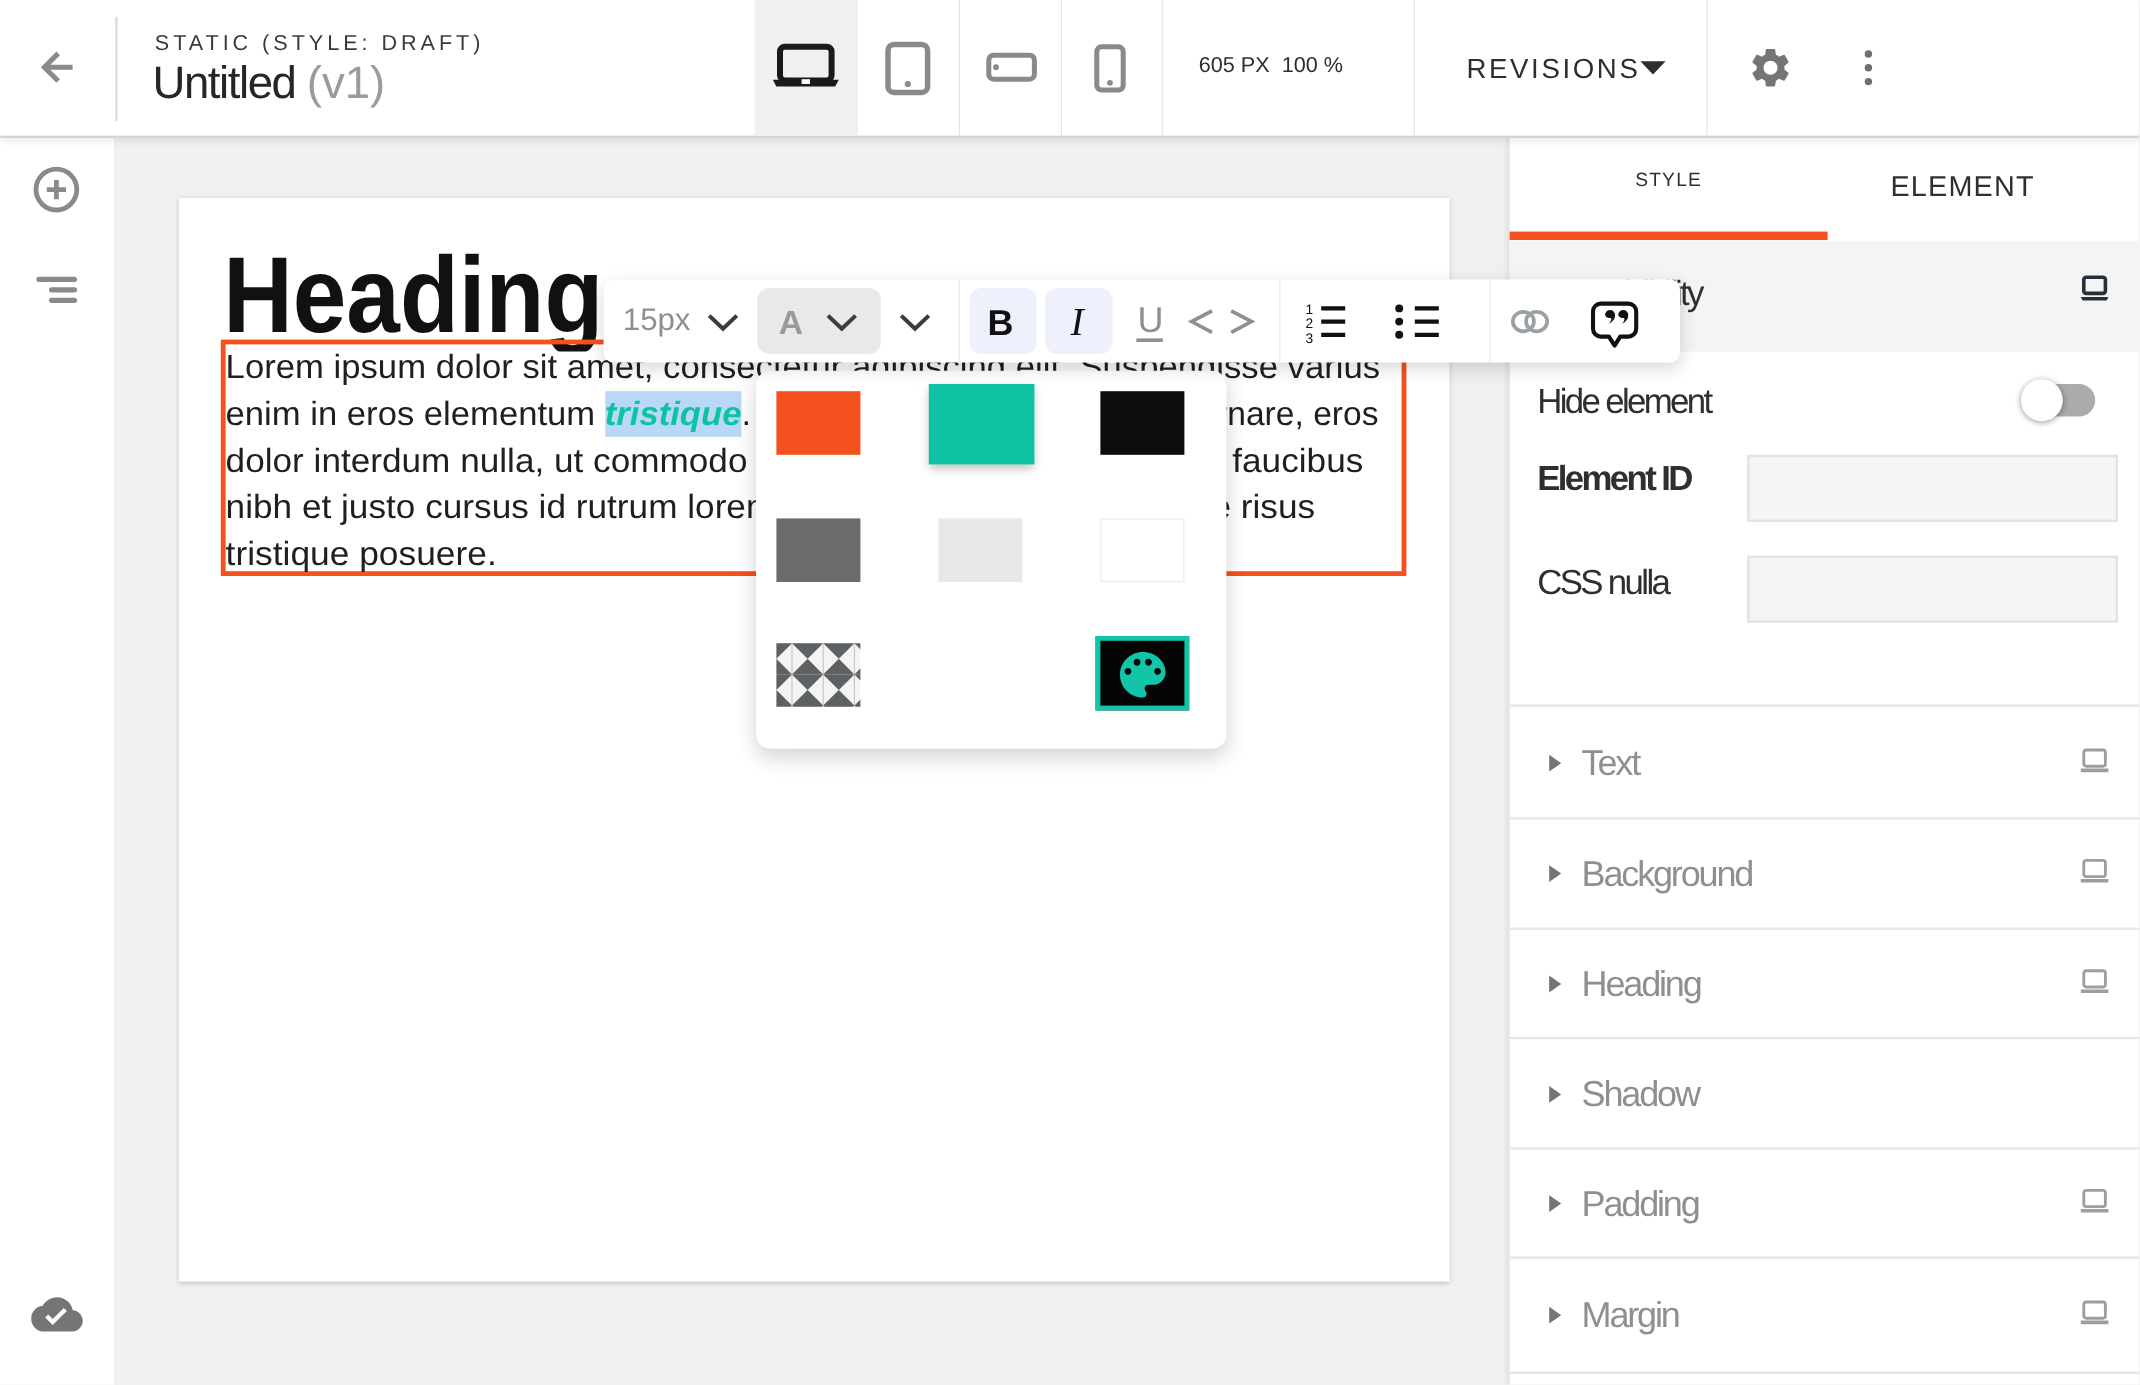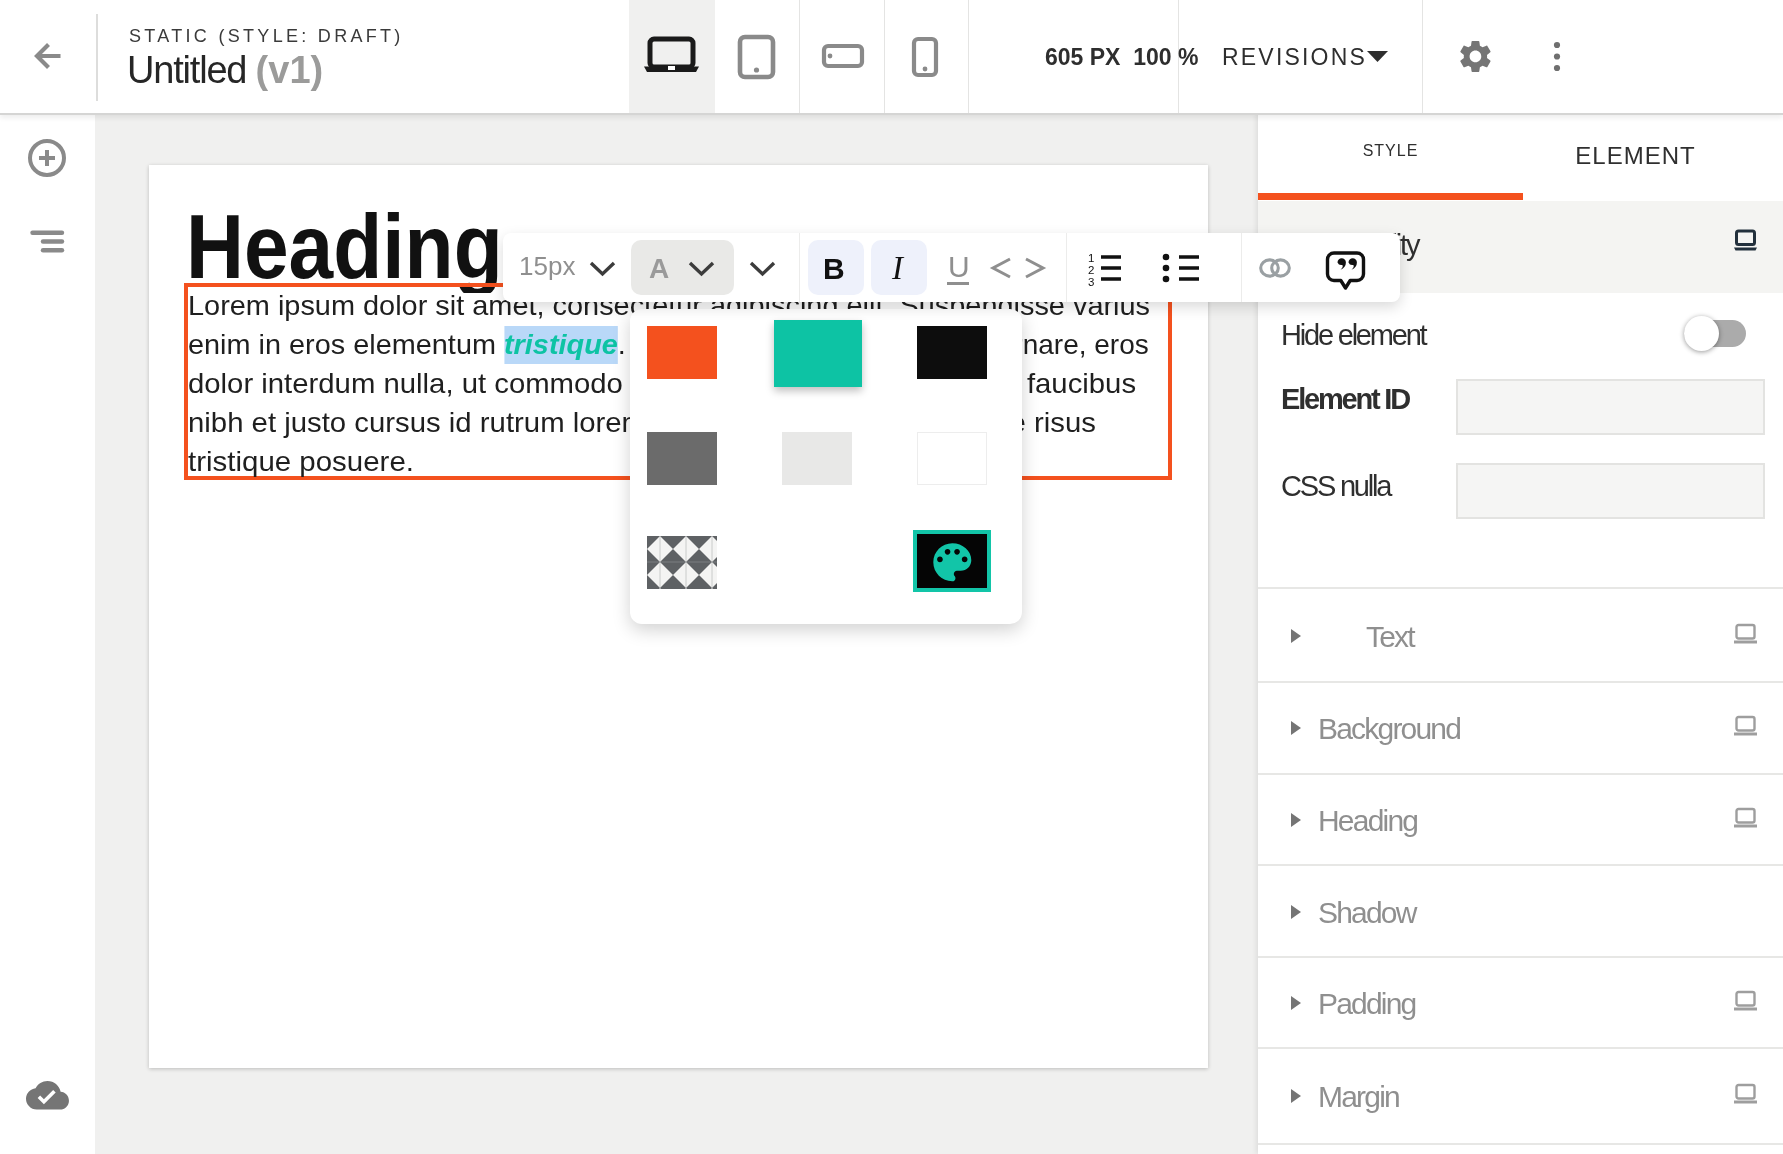--- a/index.html
+++ b/index.html
@@ -4,24 +4,24 @@
 <style>
   * { margin:0; padding:0; box-sizing:border-box; }
   html,body { width:1783px; height:1154px; overflow:hidden; }
   body { font-family:"Liberation Sans", sans-serif; position:relative; background:#f0f0ef; }
   .abs { position:absolute; }
   
   #header { position:absolute; left:0; top:0; width:1783px; height:115px; background:#fff; border-bottom:2px solid #d5d5d4; box-shadow:0 3px 5px rgba(0,0,0,0.07); z-index:30; }
   #railDiv { position:absolute; left:96px; top:14px; width:2px; height:87px; background:#dddddc; }
   #staticLbl { position:absolute; left:129px; top:26px; font-size:18px; letter-spacing:3.3px; color:#3a3a3a; }
   #untitled { position:absolute; left:127px; top:49px; font-size:38px; letter-spacing:-1.2px; color:#262626; }
-  #untitled .v1 { color:#9b9b9a; letter-spacing:0;font-weight:bold; }
+  #untitled .v1 { color:#9b9b9a; letter-spacing:0; }
   .hdrdiv { position:absolute; top:0; width:1px; height:113px; background:#e4e4e3; }
   #devSel { position:absolute; left:629px; top:0; width:86px; height:113px; background:#f0f0ef; }
-  #pxlbl { position:absolute; left:1045px; top:44px; font-size:23px; color:#2e2e2e; letter-spacing:0px;font-weight:bold; }
+  #pxlbl { position:absolute; left:999px; top:44px; font-size:18px; color:#2e2e2e; letter-spacing:0px; }
   #revisions { position:absolute; left:1222px; top:44px; font-size:23px; color:#2e2e2e; letter-spacing:2.2px; }
   #publish { position:absolute; left:1600px; top:27px; width:165px; height:61px; background:#f4511e; border-radius:6px; color:#fff; font-size:23px; letter-spacing:0.6px; text-align:center; line-height:61px; }
   
   #rail { position:absolute; left:0; top:113px; width:95px; height:1041px; background:#fff; z-index:5; }
   
   #page { position:absolute; left:149px; top:165px; width:1059px; height:903px; background:#fff; box-shadow:0 1px 4px rgba(0,0,0,0.22); z-index:1; }
   #heading { position:absolute; left:186px; top:197px; line-height:100px; font-size:90px; font-weight:bold; color:#111; white-space:nowrap; transform:scaleX(0.892); transform-origin:0 0; z-index:2; clip-path:inset(0 0 4px 0); }
   #selbox { position:absolute; left:184px; top:283px; width:988px; height:197px; border:4px solid #f4511e; z-index:2; }
   .pline { position:absolute; white-space:nowrap; font-size:28px; line-height:30px; color:#1f1f1f; transform-origin:0 0; z-index:2; }
   .hl { background:#b9d8f8; color:#0dc3a4; font-style:italic; font-weight:bold; padding:3px 0 4px; }
@@ -237,21 +237,21 @@
   <div id="vislbl">Visibility</div>
   <div class="rowlbl" style="left:23px; top:206px;">Hide element</div>
   <div id="toggleTrack"></div>
   <div id="toggleKnob"></div>
   <div class="rowlbl" style="left:23px; top:270px;font-weight:bold;">Element ID</div>
   <div class="inp" style="top:266px; height:56px;"></div>
   <div class="rowlbl" style="left:23px; top:357px;">CSS nulla</div>
   <div class="inp" style="top:350px; height:56px;"></div>
   <div class="pdiv" style="top:474px"></div>
   <div class="caret" style="top:516px"></div>
-    <div class="seclbl" style="top:507px;margin-left:48px;">Text</div>
+    <div class="seclbl" style="top:507px;">Text</div>
   <div class="pdiv" style="top:568px"></div>
   <div class="caret" style="top:608px"></div>
     <div class="seclbl" style="top:599px;">Background</div>
   <div class="pdiv" style="top:660px"></div>
   <div class="caret" style="top:700px"></div>
     <div class="seclbl" style="top:691px;">Heading</div>
   <div class="pdiv" style="top:751px"></div>
   <div class="caret" style="top:792px"></div>
     <div class="seclbl" style="top:783px;">Shadow</div>
   <div class="pdiv" style="top:843px"></div>

